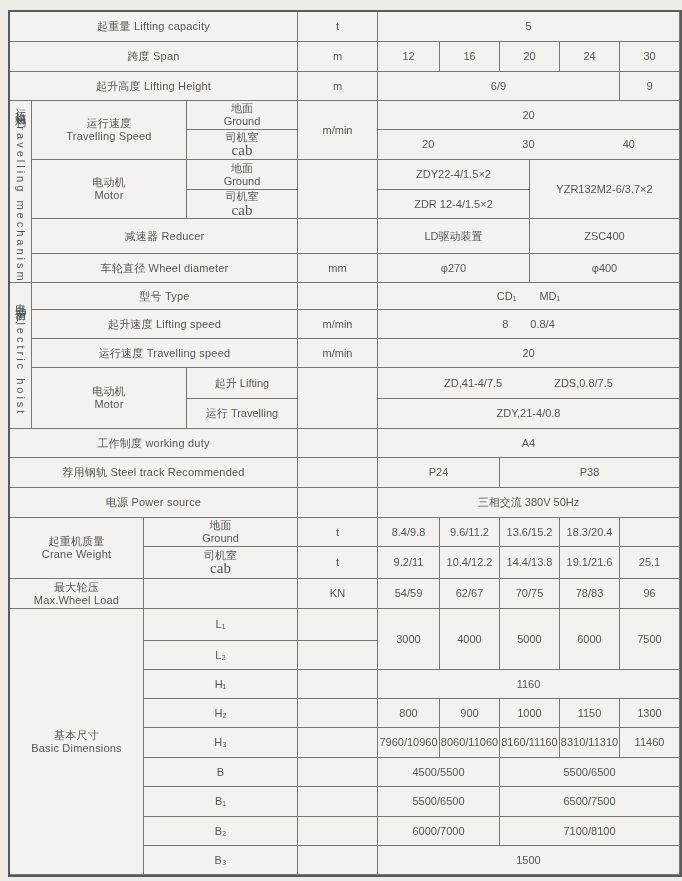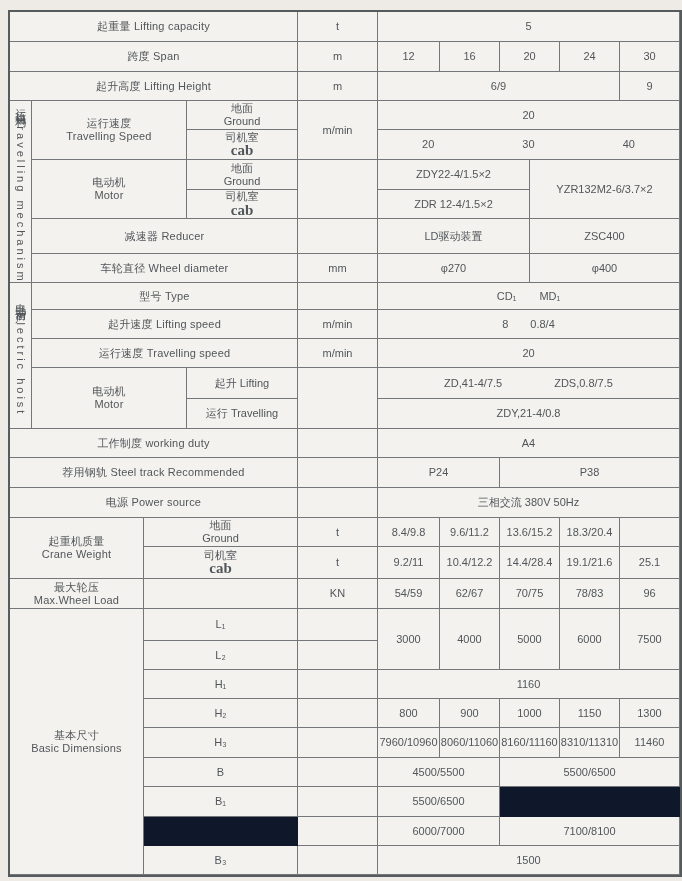--- a/index.html
+++ b/index.html
@@ -22,21 +22,21 @@
   .cell{
     border-right:1px solid #73777a;
     border-bottom:1px solid #73777a;
     display:flex;align-items:center;justify-content:center;
     font-size:11px;line-height:1.15;text-align:center;
     overflow:hidden;white-space:nowrap;
     background:#f4f2ef;
   }
   .label{letter-spacing:.2px;}
   .two{display:flex;flex-direction:column;align-items:center;line-height:1.18;}
-  .cab-text{font-family:"Liberation Serif","DejaVu Serif",serif;font-size:15px;line-height:1;font-weight:bold;}
+  .cab-text{font-family:"Liberation Serif","DejaVu Serif",serif;font-size:15px;line-height:1;}
   .band{
     background:#f4f2ef;
   }
   .band .vtext{
     writing-mode:vertical-rl;text-orientation:mixed;
     font-size:11px;letter-spacing:3px;white-space:nowrap;
   }
   .pair{display:flex;align-items:center;justify-content:center;width:100%;}
   .gap28{gap:23px;}
   .gap22{gap:22px;}
@@ -210,21 +210,21 @@
   <div class="cell" style="grid-area:18/11/19/12"></div>
   <div class="cell" style="grid-area:19/3/20/5">
     <div class="two">
       <span>司机室</span>
       <span class="cab-text">cab</span>
     </div>
   </div>
   <div class="cell unit" style="grid-area:19/5/20/6">t</div>
   <div class="cell" style="grid-area:19/6/20/7">9.2/11</div>
   <div class="cell" style="grid-area:19/7/20/8">10.4/12.2</div>
-  <div class="cell" style="grid-area:19/8/20/10">14.4/28.4</div>
+  <div class="cell" style="grid-area:19/8/20/10">14.4/13.8</div>
   <div class="cell" style="grid-area:19/10/20/11">19.1/21.6</div>
   <div class="cell" style="grid-area:19/11/20/12">25.1</div>
 
   <div class="cell label" style="grid-area:20/1/21/3">
     <div class="two">
       <span>最大轮压</span>
       <span>Max.Wheel Load</span>
     </div>
   </div>
   <div class="cell" style="grid-area:20/3/21/5"></div>
@@ -273,21 +273,23 @@
   <div class="cell" style="grid-area:25/11/26/12">11460</div>
 
   <div class="cell dim" style="grid-area:26/3/27/5">B</div>
   <div class="cell unit" style="grid-area:26/5/27/6"></div>
   <div class="cell" style="grid-area:26/6/27/8">4500/5500</div>
   <div class="cell" style="grid-area:26/8/27/12">5500/6500</div>
 
   <div class="cell dim" style="grid-area:27/3/28/5">B₁</div>
   <div class="cell unit" style="grid-area:27/5/28/6"></div>
   <div class="cell" style="grid-area:27/6/28/8">5500/6500</div>
-
+  <div class="cell" style="grid-area:27/8/28/12">6500/7500</div>
+
+  <div class="cell dim" style="grid-area:28/3/29/5">B₂</div>
   <div class="cell unit" style="grid-area:28/5/29/6"></div>
   <div class="cell" style="grid-area:28/6/29/8">6000/7000</div>
   <div class="cell" style="grid-area:28/8/29/12">7100/8100</div>
 
   <div class="cell dim" style="grid-area:29/3/30/5">B₃</div>
   <div class="cell unit" style="grid-area:29/5/30/6"></div>
   <div class="cell" style="grid-area:29/6/30/12">1500</div>
 
 </div>
 </div>

